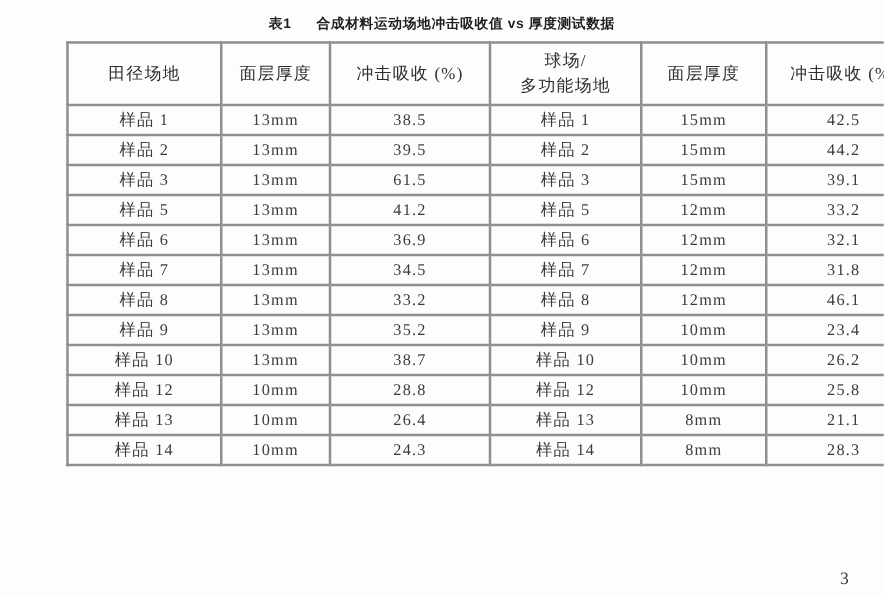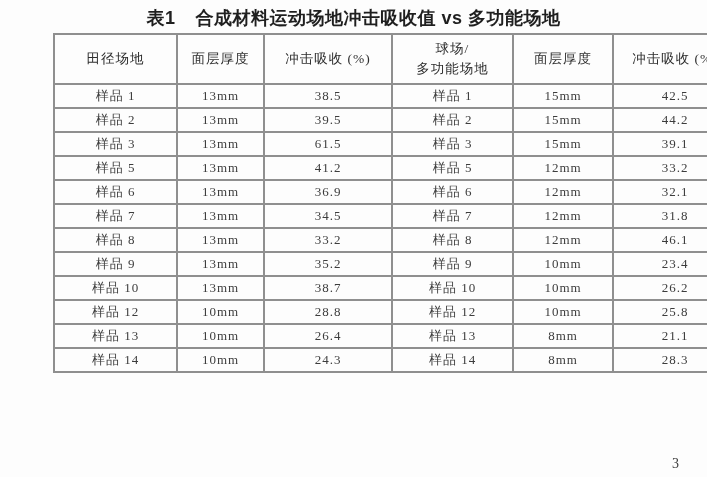--- a/index.html
+++ b/index.html
@@ -25,21 +25,21 @@
     top:6px;
     left:0;
     width:707px;
     height:24px;
     display:flex;
     align-items:center;
     justify-content:center;
     gap:20px;
     font-family:"Liberation Sans","DejaVu Sans",sans-serif;
     font-weight:bold;
-    font-size:18px;
+    font-size:11px;
     color:var(--title-color);
     letter-spacing:0.5px;
   }
   table.data-table{
     position:absolute;
     top:33px;
     left:13px;
     width:683px;
     border-collapse:collapse;
     table-layout:fixed;
@@ -86,21 +86,21 @@
     color:#3c3c3c;
   }
 </style>
 </head>
 <body>
 
 <div class="page">
 
   <div class="title">
     <span>表1</span>
-    <span>合成材料运动场地冲击吸收值 vs 多功能场地</span>
+    <span>合成材料运动场地冲击吸收值 vs 厚度测试数据</span>
   </div>
 
   <table class="data-table">
     <colgroup>
       <col class="c1">
         <col class="c2">
         <col class="c3">
       <col class="c4">
         <col class="c5">
         <col class="c6">

